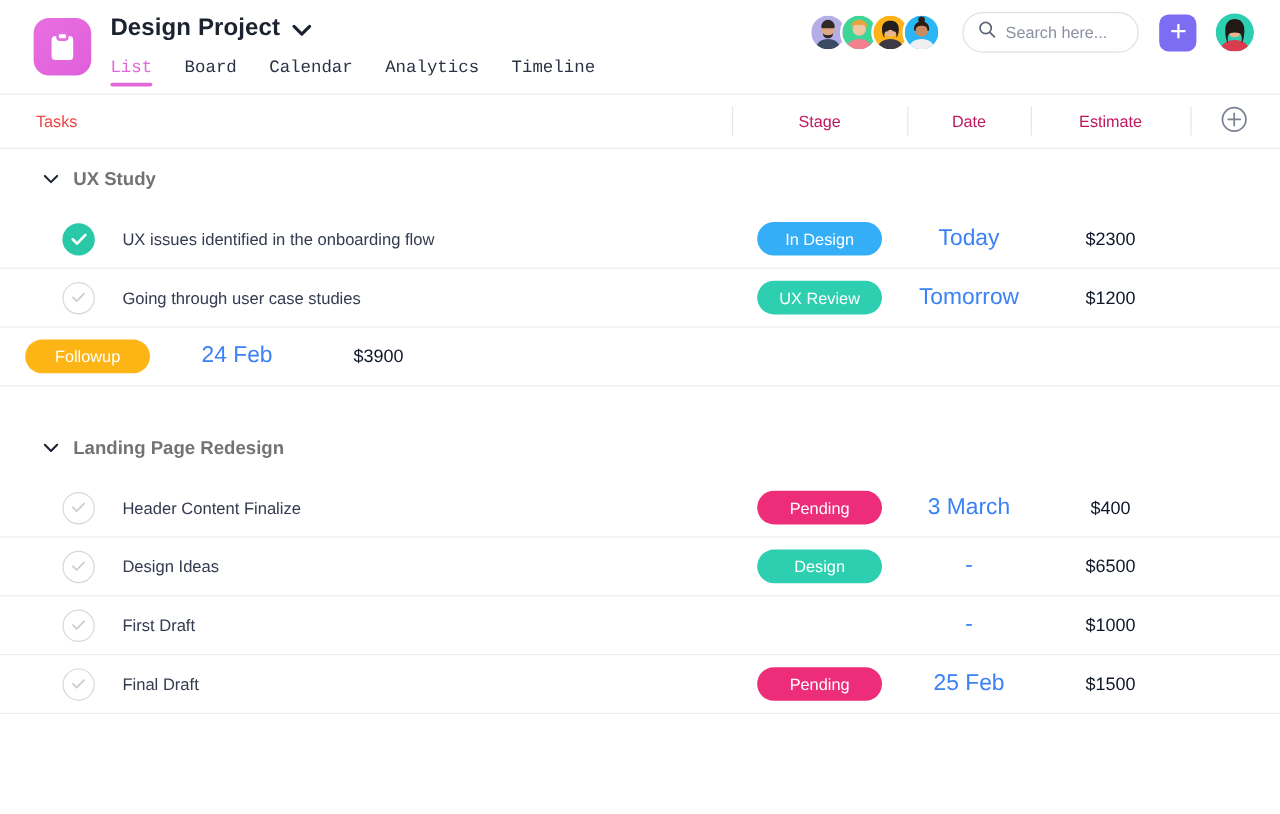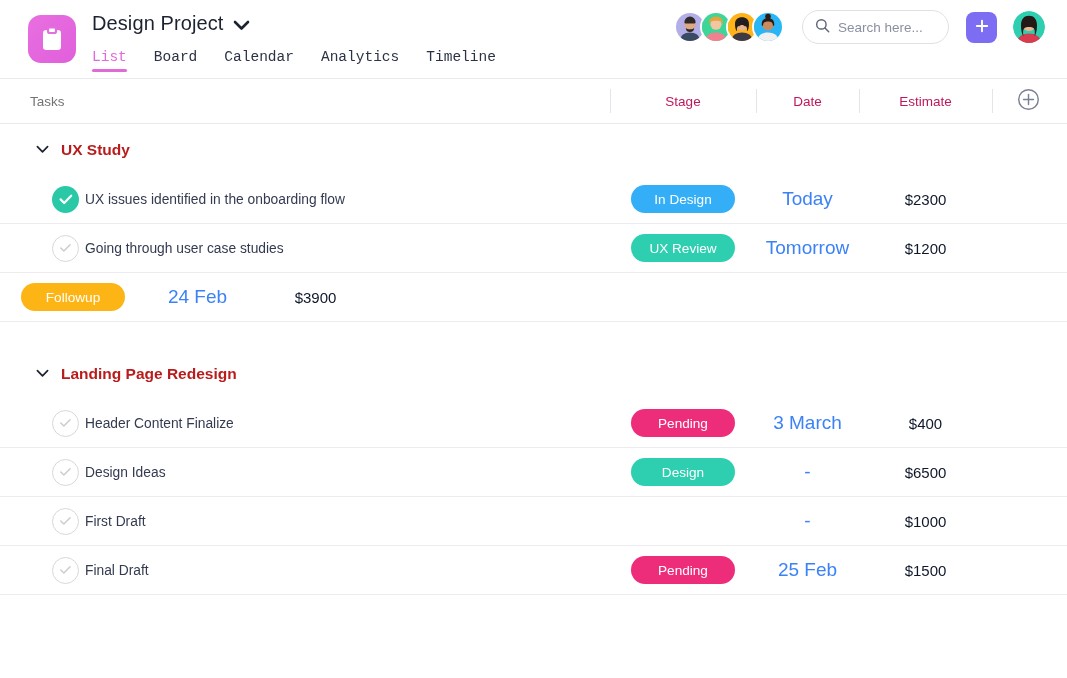--- a/index.html
+++ b/index.html
@@ -26,21 +26,21 @@
     background: linear-gradient(135deg,#e86fe0 0%,#e05fdb 100%);
     display: flex; align-items: center; justify-content: center;
   }
   .brand-logo svg { display:block; }
 
   .title-wrap {
     position: absolute; left: 92px; top: 12px;
     display: flex; align-items: center; gap: 10px;
   }
   .project-title {
-    font-size: 20px; font-weight: normal; color: #1b2230;
+    font-size: 20px; font-weight: bold; color: #1b2230;
     letter-spacing: .1px;
   }
   .title-caret { display:flex; align-items:center; margin-top:3px; }
 
   .tabs {
     position: absolute; left: 92px; top: 49px;
     display: flex; align-items: flex-start; gap: 27px; font-family: Liberation Mono, monospace;
   }
   .tab {
     position: relative;
@@ -101,21 +101,21 @@
 
   
   .col-header {
     position: relative;
     height: 45px;
     display: flex; align-items: center;
     border-bottom: 1px solid #e9eaee;
   }
   .col-tasks {
     width: 610px; padding-left: 30px;
-    font-size: 13.5px; color: #737373;
+    font-size: 13.5px; color: #ef4444;
   }
   .col-cell {
     position: relative;
     display:flex; align-items:center; justify-content:center;
     font-size: 13.5px; color: #be185d;
     height: 100%;
   }
   .col-cell::before {
     content:""; position:absolute; left:0; top:10px; bottom:10px;
     width:1px; background:#e3e5ea;
@@ -128,35 +128,35 @@
   
   .board { padding-top: 0; }
   .group { }
   .group-header {
     display: flex; align-items: center; gap: 12px;
     padding-left: 36px;
     height: 51px;
     cursor: pointer;
   }
   .group-title {
-    font-size: 15.5px; font-weight: bold; color: #b91c1c;
+    font-size: 15.5px; font-weight: bold; color: #737373;
   }
   .chevron { display:flex; align-items:center; }
 
   .row {
     display: flex; align-items: center;
     height: 49px;
     border-bottom: 1px solid #ececf0;
   }
   .row.last { border-bottom: 1px solid #ececf0; }
   .cell-task {
     width: 610px;
     display: flex; align-items: center;
     padding-left: 52px;
-    gap: 6px;
+    gap: 23px;
   }
   .check {
     width: 27px; height: 27px; border-radius: 50%;
     flex: 0 0 auto;
     display:flex; align-items:center; justify-content:center;
     cursor: pointer;
   }
   .check.done { background: #29c9a8; }
   .check.todo { background: #ffffff; border: 1.4px solid #d6d8de; }
   .task-name { font-size: 13.8px; color: #343b50; }

